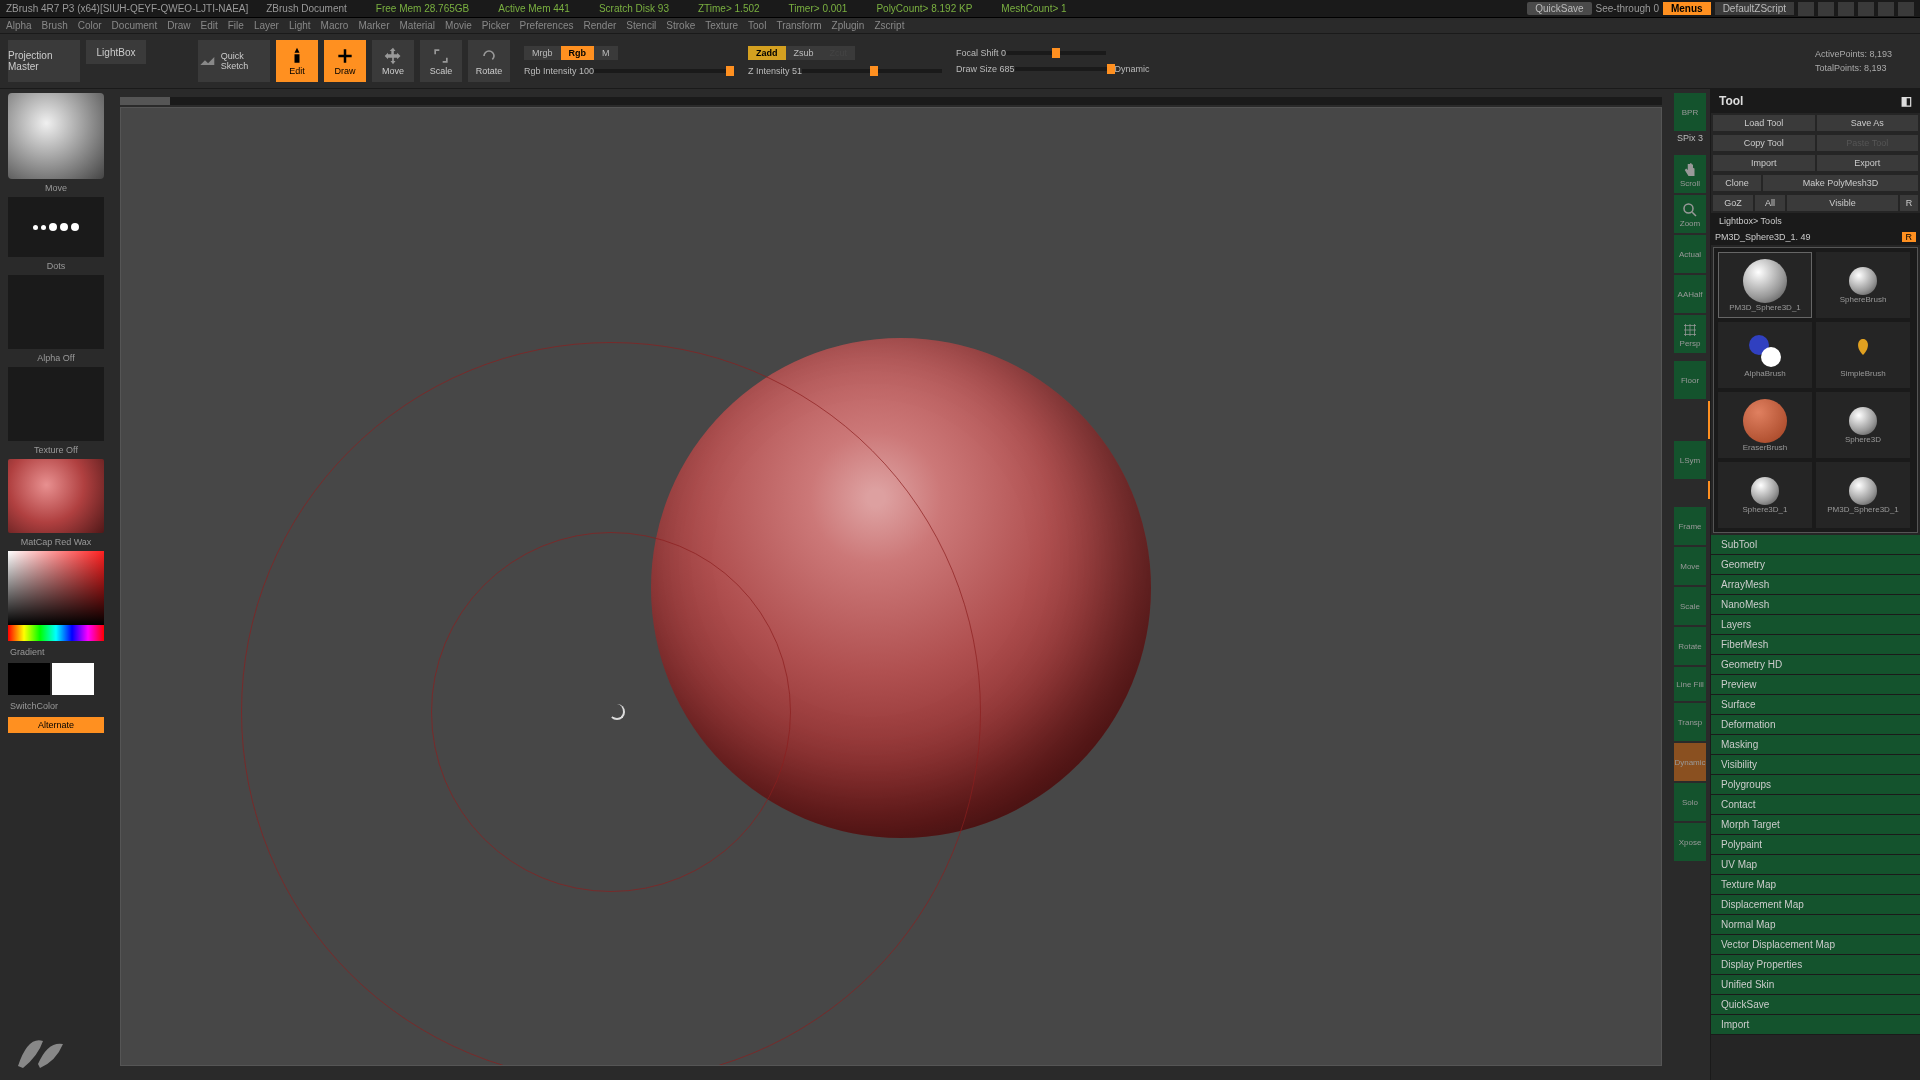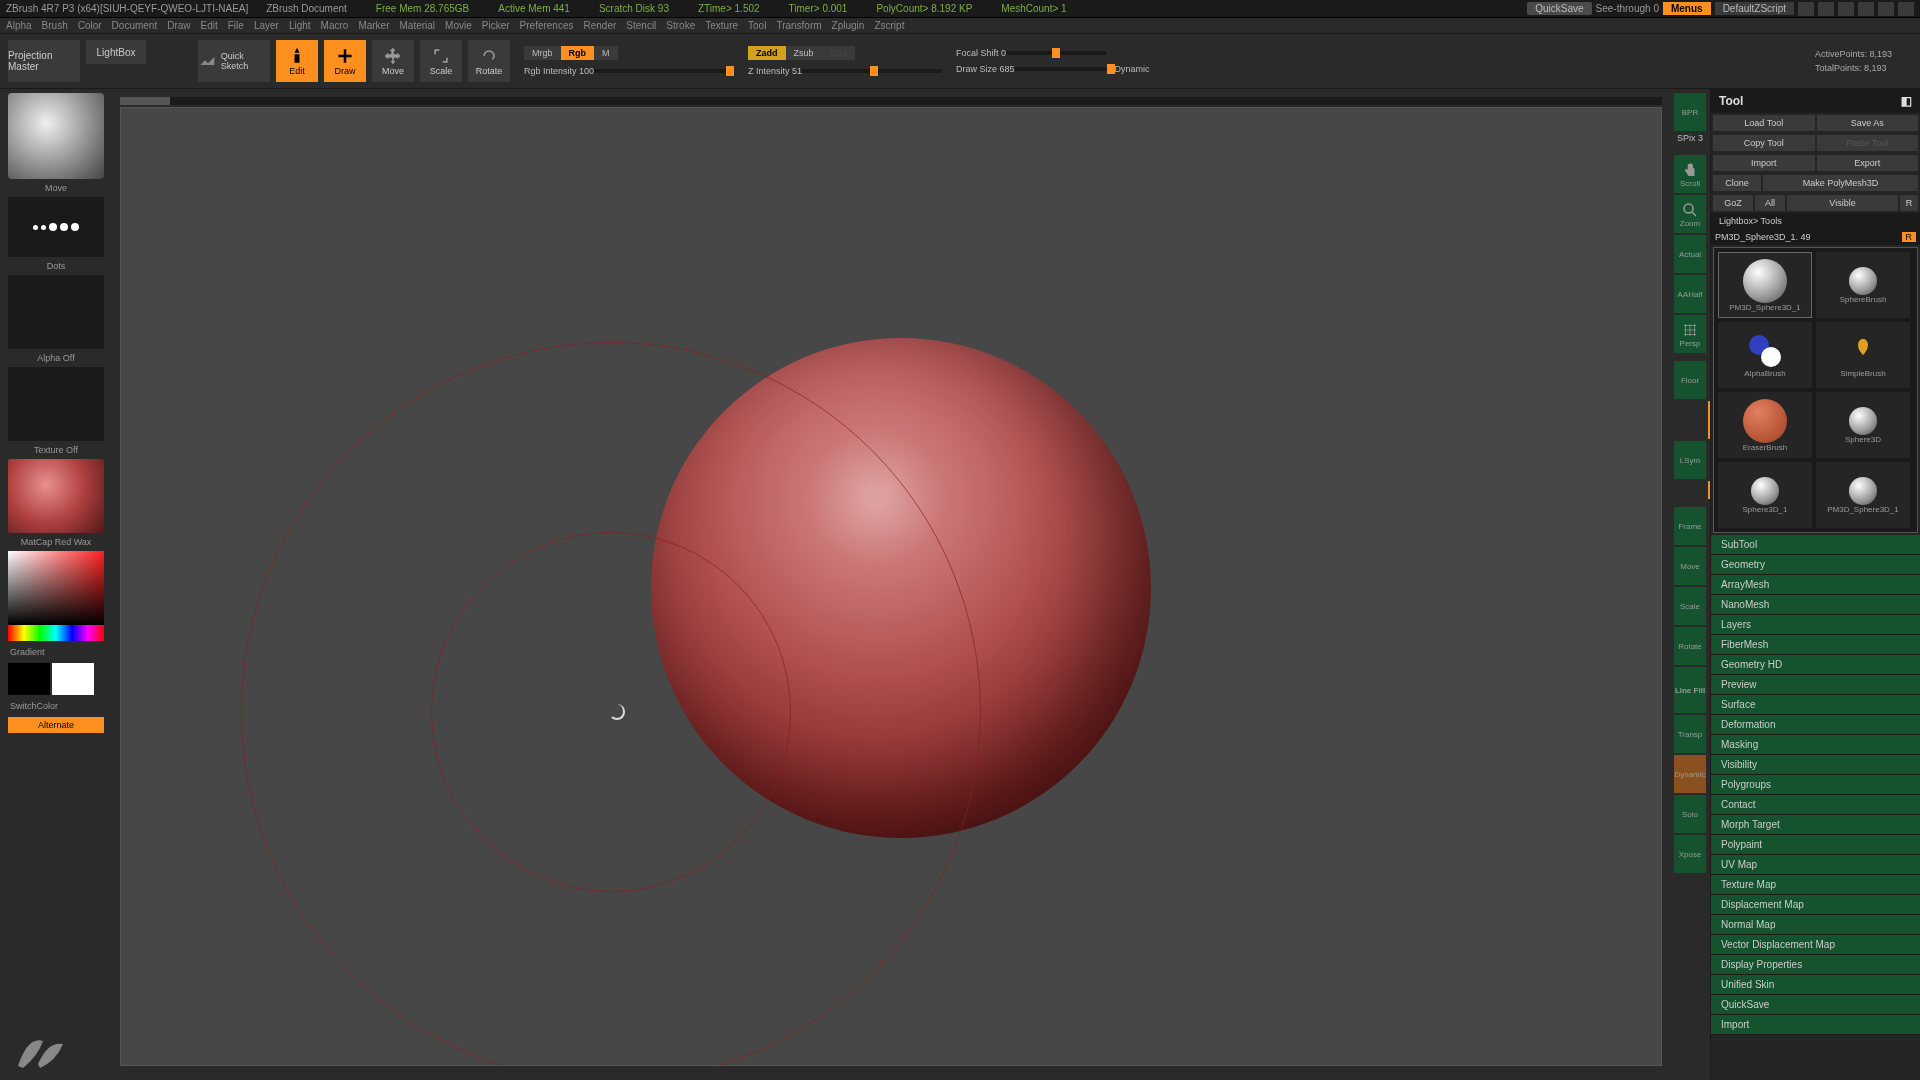--- a/index.html
+++ b/index.html
@@ -71,21 +71,21 @@
 .brush-outline { position: absolute; border: 1px solid rgba(140,30,30,0.7); border-radius: 50%; }
 .brush-outline.outer { left: 120px; top: 234px; width: 740px; height: 740px; }
 .brush-outline.inner { left: 310px; top: 424px; width: 360px; height: 360px; }
 .cursor-ind { position: absolute; left: 488px; top: 596px; width: 16px; height: 16px; border: 2px solid #ddd; border-top: none; border-left-color: transparent; border-radius: 50%; }
 
 
 .right-iconbar { width: 40px; background: #2a2a2a; padding: 4px; display: flex; flex-direction: column; gap: 2px; }
 .ricon { width: 32px; height: 38px; background: #14532d; display: flex; flex-direction: column; align-items: center; justify-content: center; font-size: 8px; color: #999; }
 .ricon.active { background: #ff9020; color: #000; margin-left: 34px; }
 .ricon svg { width: 18px; height: 18px; }
-.ricon.tall { height: 46px; font-weight: bold; }
+.ricon.tall { height: 34px; }
 .spix-lbl { font-size: 9px; text-align: center; color: #bbb; }
 
 
 .right-panel { width: 210px; background: #252525; border-left: 1px solid #1a1a1a; }
 .panel-header { height: 24px; background: #1a1a1a; display: flex; align-items: center; padding: 0 8px; color: #ddd; font-size: 12px; font-weight: bold; }
 .panel-header .icons { margin-left: auto; display: flex; gap: 4px; }
 .btn-row { display: flex; gap: 2px; padding: 2px; }
 .pbtn { flex: 1; background: #3a3a3a; color: #ccc; font-size: 9px; padding: 3px; text-align: center; }
 .pbtn.dim { color: #555; }
 .pbtn.sm { flex: 0 0 18px; }

